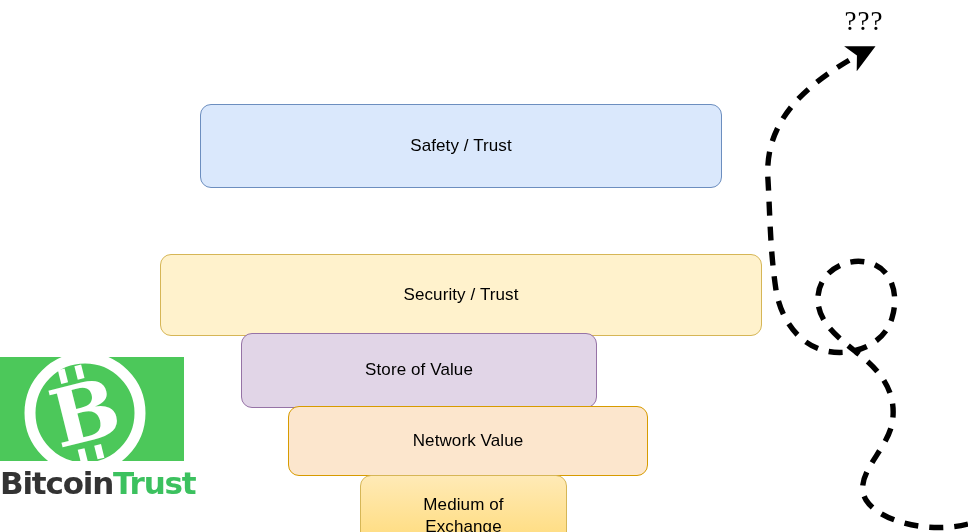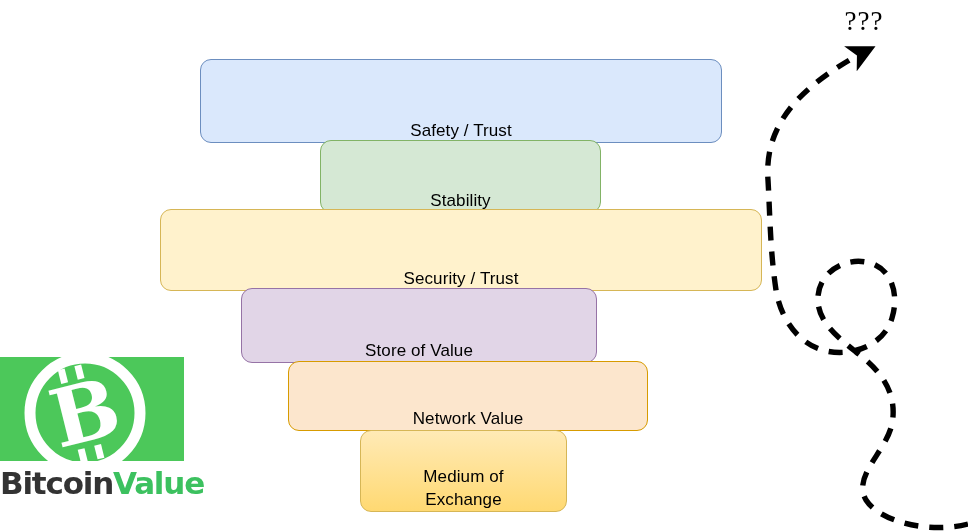--- a/index.html
+++ b/index.html
@@ -22,28 +22,29 @@
   }
 
   
   .bar {
     position: absolute;
     box-sizing: border-box;
     border-radius: 11px;
     border-width: 1.4px;
     border-style: solid;
     display: flex;
-    align-items: flex-end;
+    align-items: center;
     justify-content: center;
     text-align: center;
     color: #000000;
     font-size: 17px;
     line-height: 1.32;
     letter-spacing: 0.1px;
     white-space: pre-line;
+    margin-top: 45px;
   }
 
   .bar-1 { left: 200px; top: 59px;  width: 522px; height: 84px; }
   .bar-2 { left: 320px; top: 140px; width: 281px; height: 73px; }
   .bar-3 { left: 160px; top: 209px; width: 602px; height: 82px; }
   .bar-4 { left: 241px; top: 288px; width: 356px; height: 75px; }
   .bar-5 { left: 288px; top: 361px; width: 360px; height: 70px; }
   .bar-6 { left: 360px; top: 430px; width: 207px; height: 82px; }
 
   
@@ -99,23 +100,20 @@
 </style>
 </head>
 <body>
 
 <div id="canvas">
 
   <div class="bar bar-1" style="background:#dae8fc;border-color:#6c8ebf;">
     <span>Safety / Trust</span>
   </div>
 
-  <div class="bar bar-2" style="background:#d5e8d4;border-color:#82b366;">
-    <span>Stability</span>
-  </div>
 
   <div class="bar bar-3" style="background:#fff2cc;border-color:#d6b656;">
     <span>Security / Trust</span>
   </div>
 
   <div class="bar bar-4" style="background:#e1d5e7;border-color:#9673a6;">
     <span>Store of Value</span>
   </div>
 
   <div class="bar bar-5" style="background:#fce6cd;border-color:#d79b00;">
@@ -133,21 +131,21 @@
       <circle cx="85" cy="56" r="55" fill="none" stroke="#ffffff" stroke-width="11"></circle>
       <g transform="translate(85,56) rotate(-14) translate(-85,-56)">
         <text x="85" y="56" text-anchor="middle" dominant-baseline="central" font-family="DejaVu Serif, serif" font-weight="bold" font-size="80" fill="#ffffff">B</text>
         <rect x="69" y="8" width="7" height="14" fill="#ffffff"></rect>
         <rect x="86" y="8" width="7" height="14" fill="#ffffff"></rect>
         <rect x="69" y="90" width="7" height="14" fill="#ffffff"></rect>
         <rect x="86" y="90" width="7" height="14" fill="#ffffff"></rect>
       </g>
     </svg>
     <div id="bch-wordmark">
-      <span id="bch-word-bitcoin">Bitcoin</span><span id="bch-word-cash">Value</span>
+      <span id="bch-word-bitcoin">Bitcoin</span><span id="bch-word-cash">Trust</span>
     </div>
   </div>
 
   <svg id="squiggle" viewBox="0 0 228 532">
     <defs>
       <marker id="arrowhead" viewBox="0 0 10 10" refX="7" refY="5" markerWidth="5.2" markerHeight="5.2" orient="auto-start-reverse">
         <path d="M 0 0 L 10 5 L 0 10 L 2.6 5 z" fill="#000000"></path>
       </marker>
     </defs>
     <path d="M 228 524

